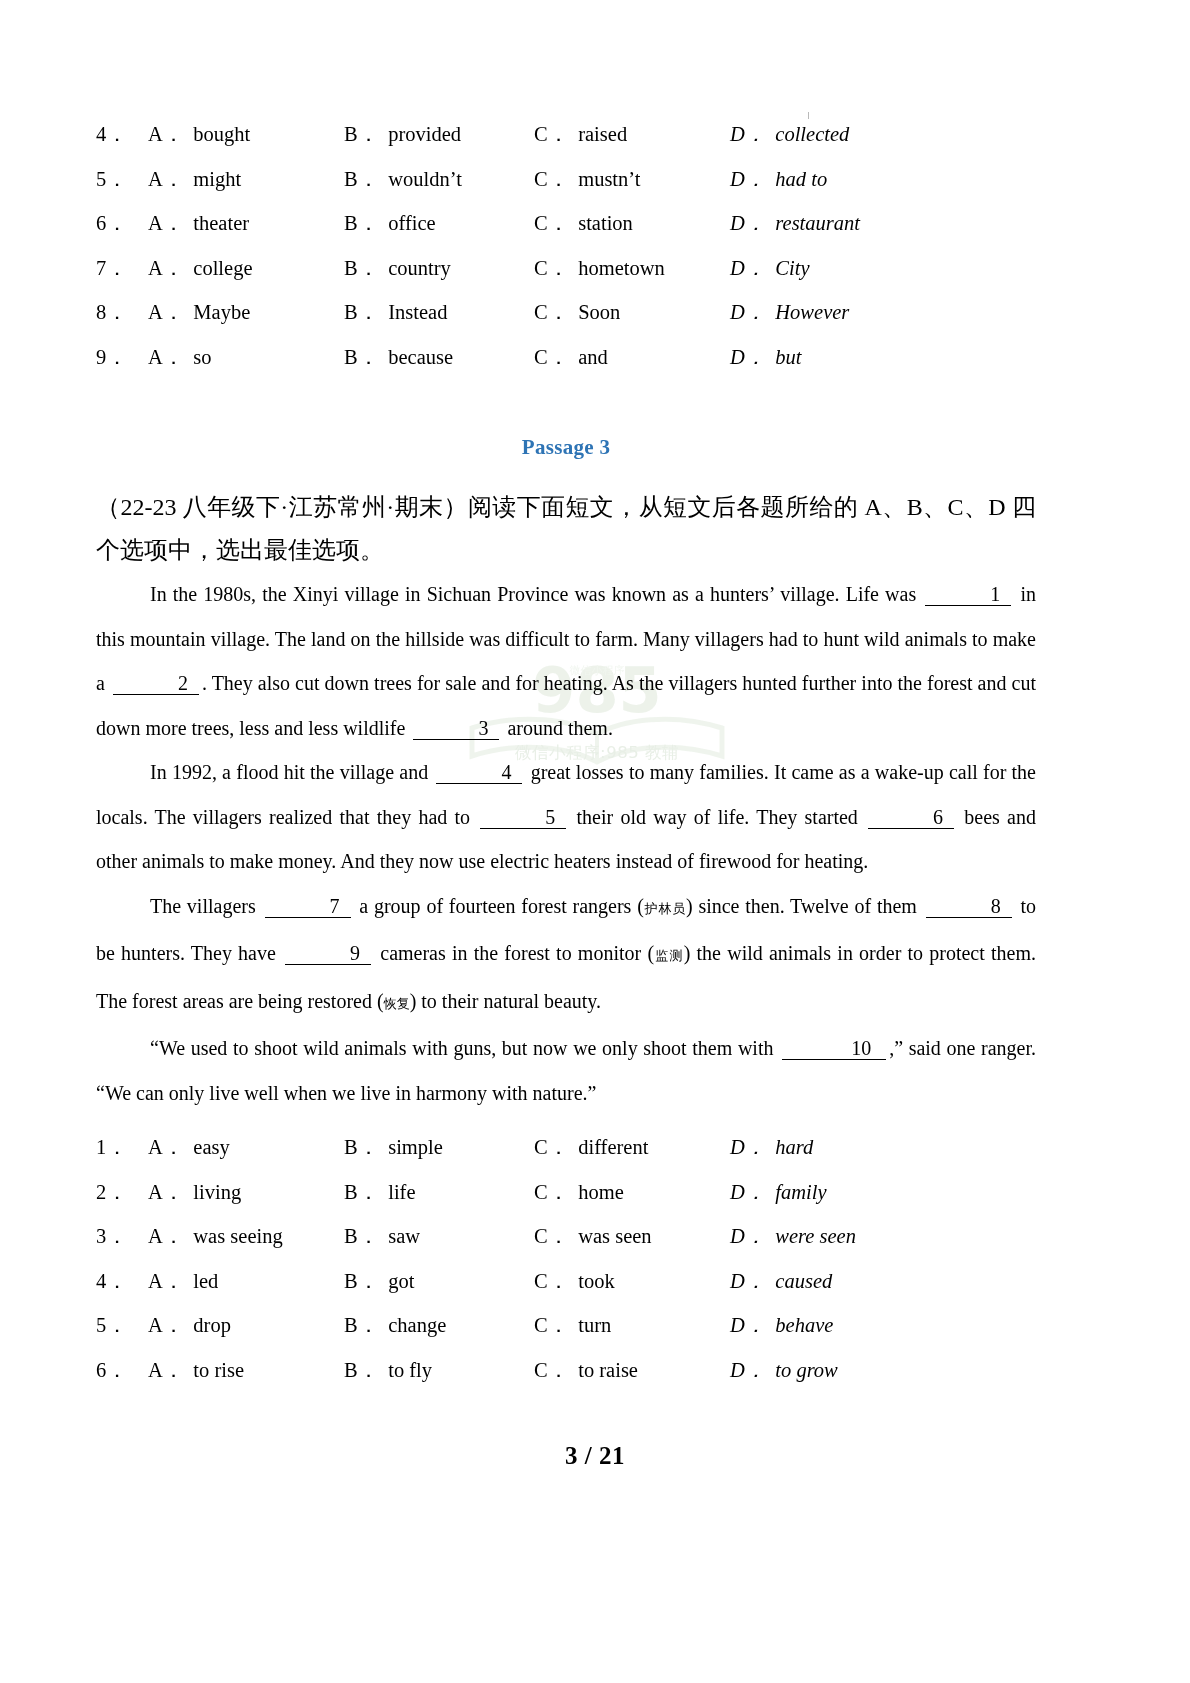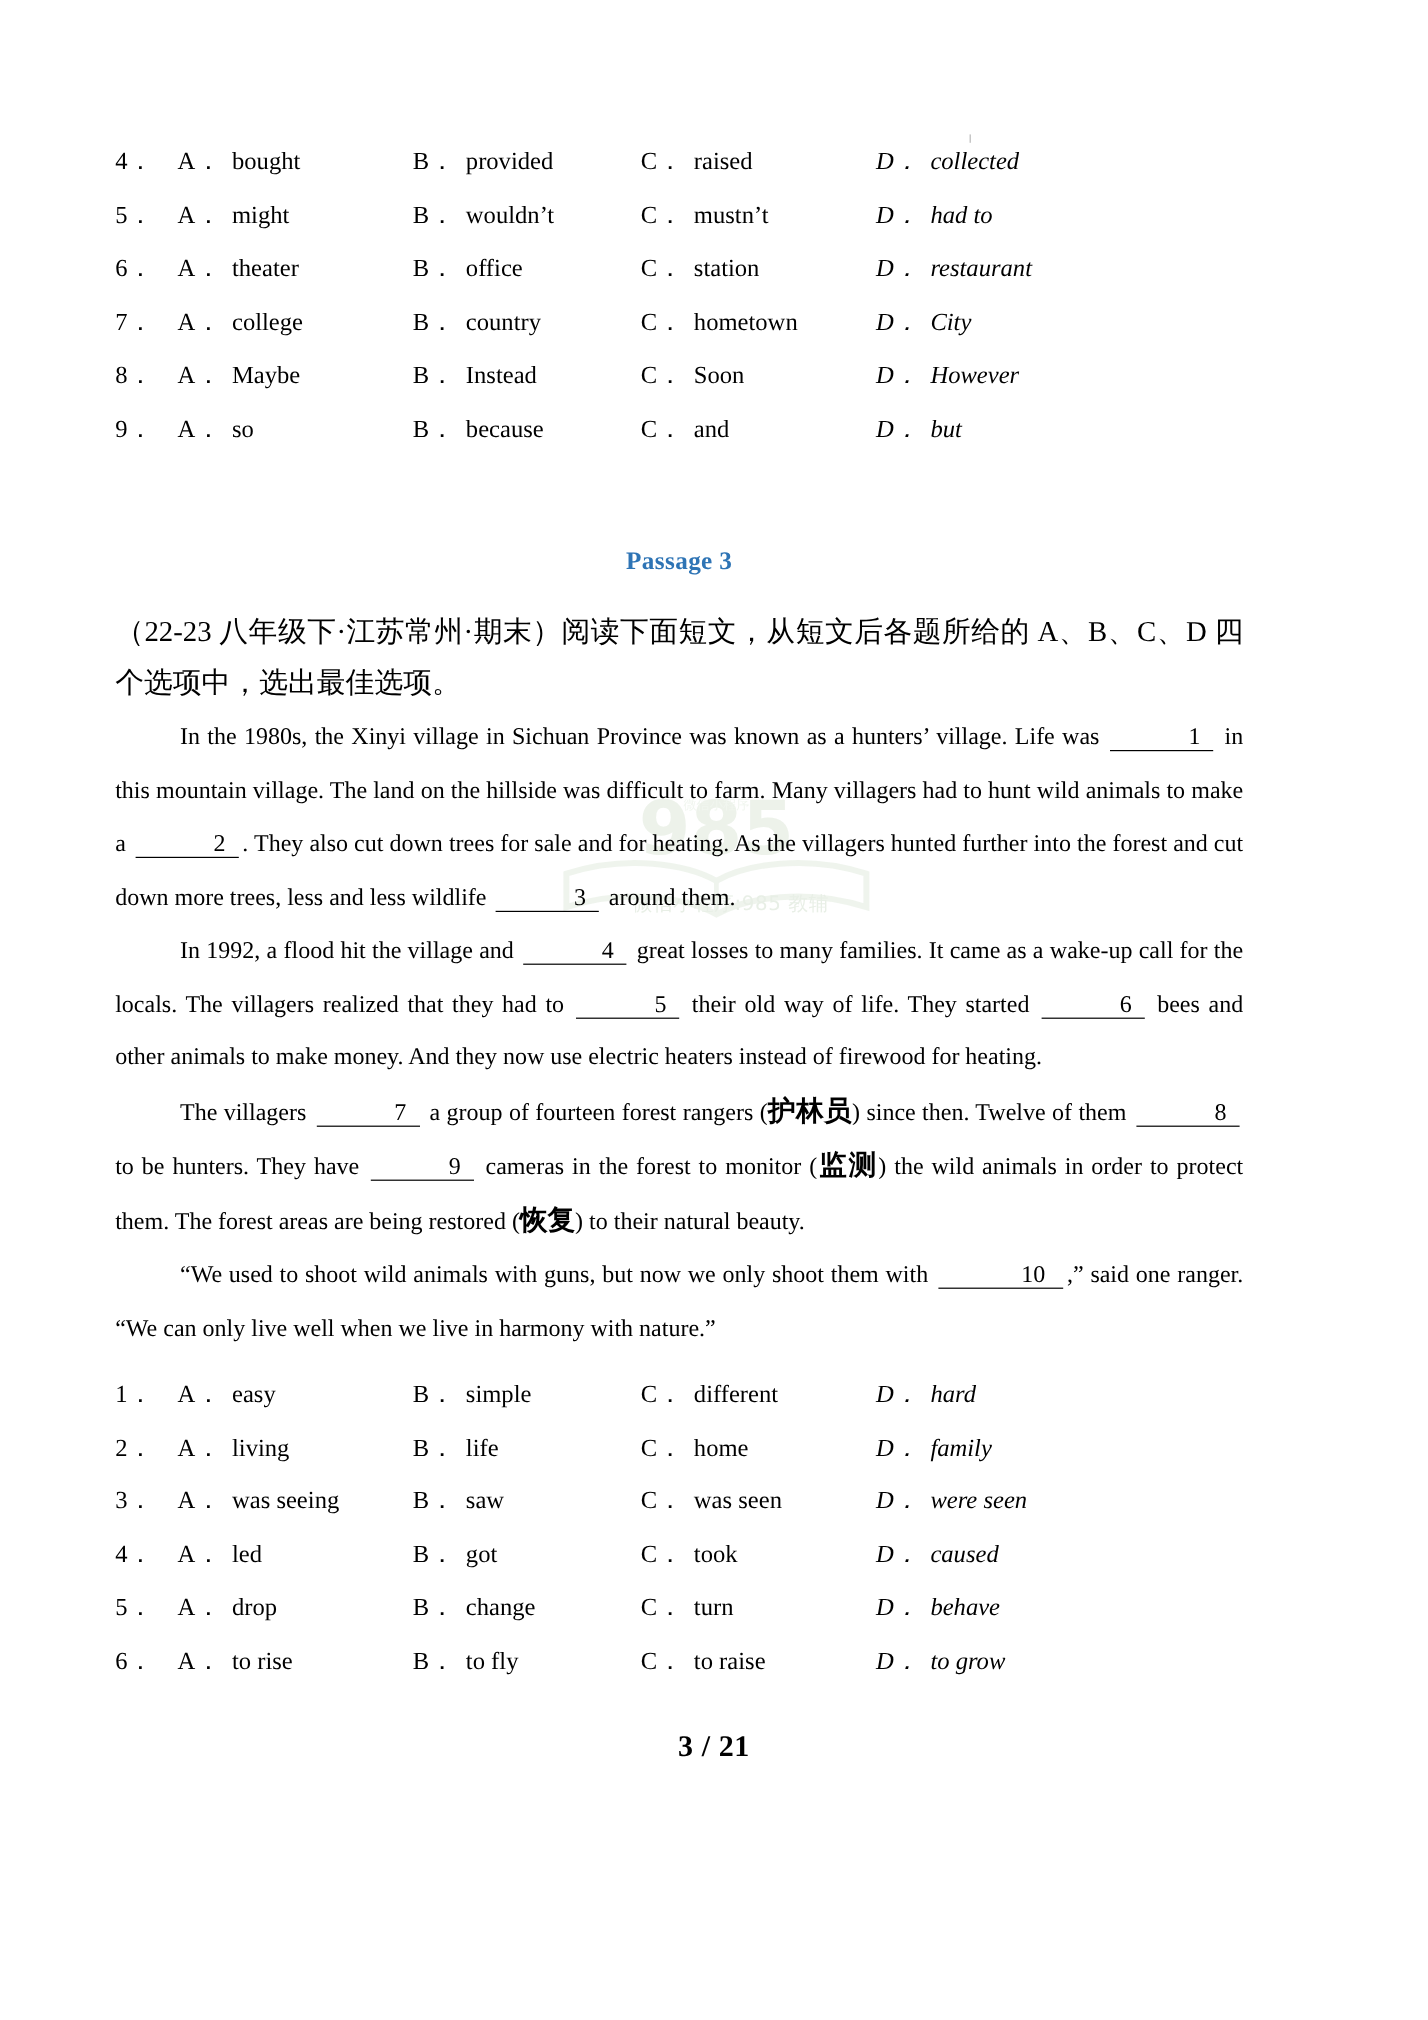--- a/index.html
+++ b/index.html
@@ -37,21 +37,21 @@
     top: 640px;
     width: 330px;
     height: 140px;
     pointer-events: none;
     z-index: 0;
     opacity: 0.55;
   }
   .wm-svg { display:block; width:100%; height:100%; }
   .wm-text {
     position: absolute;
-    left: 12px;
+    left: 0;
     top: 102px;
     width: 330px;
     text-align: center;
     font-family: "DejaVu Sans", sans-serif;
     font-size: 16.5px;
     color: #d6e2d2;
     letter-spacing: 0.5px;
     white-space: nowrap;
   }
 
@@ -83,21 +83,21 @@
   .opt-row .c2 { flex: 0 0 190px; }
   .opt-row .c3 { flex: 0 0 196px; }
   .opt-row .c4 { flex: 0 0 200px; font-style: italic; }
 
   
   .passage-title {
     text-align: center;
     color: #2e74b5;
     font-weight: bold;
     font-size: 21px;
-    margin-top: 68px;
+    margin-top: 48px;
     margin-bottom: 26px;
     letter-spacing: 0.3px;
     position: relative;
     z-index: 2;
   }
 
   
   .prompt {
     font-size: 24px;
     line-height: 43px;
@@ -122,21 +122,21 @@
     display: inline-block;
     min-width: 86px;
     text-align: center;
     border-bottom: 1.3px solid #000;
     line-height: 1.05;
     margin: 0 3px;
     vertical-align: baseline;
   }
   .blank.w10 { min-width: 104px; }
 
-  .cn { font-family: "DejaVu Sans", "Liberation Sans", sans-serif; font-size: 23px; font-weight: bold; }
+  .cn { font-family: "DejaVu Sans", "Liberation Sans", sans-serif; font-size: 13px; }
 
   .gap-before-opts { height: 18px; }
 
   
   .footer {
     position: absolute;
     left: 0;
     top: 1442px;
     width: 1190px;
     text-align: center;

